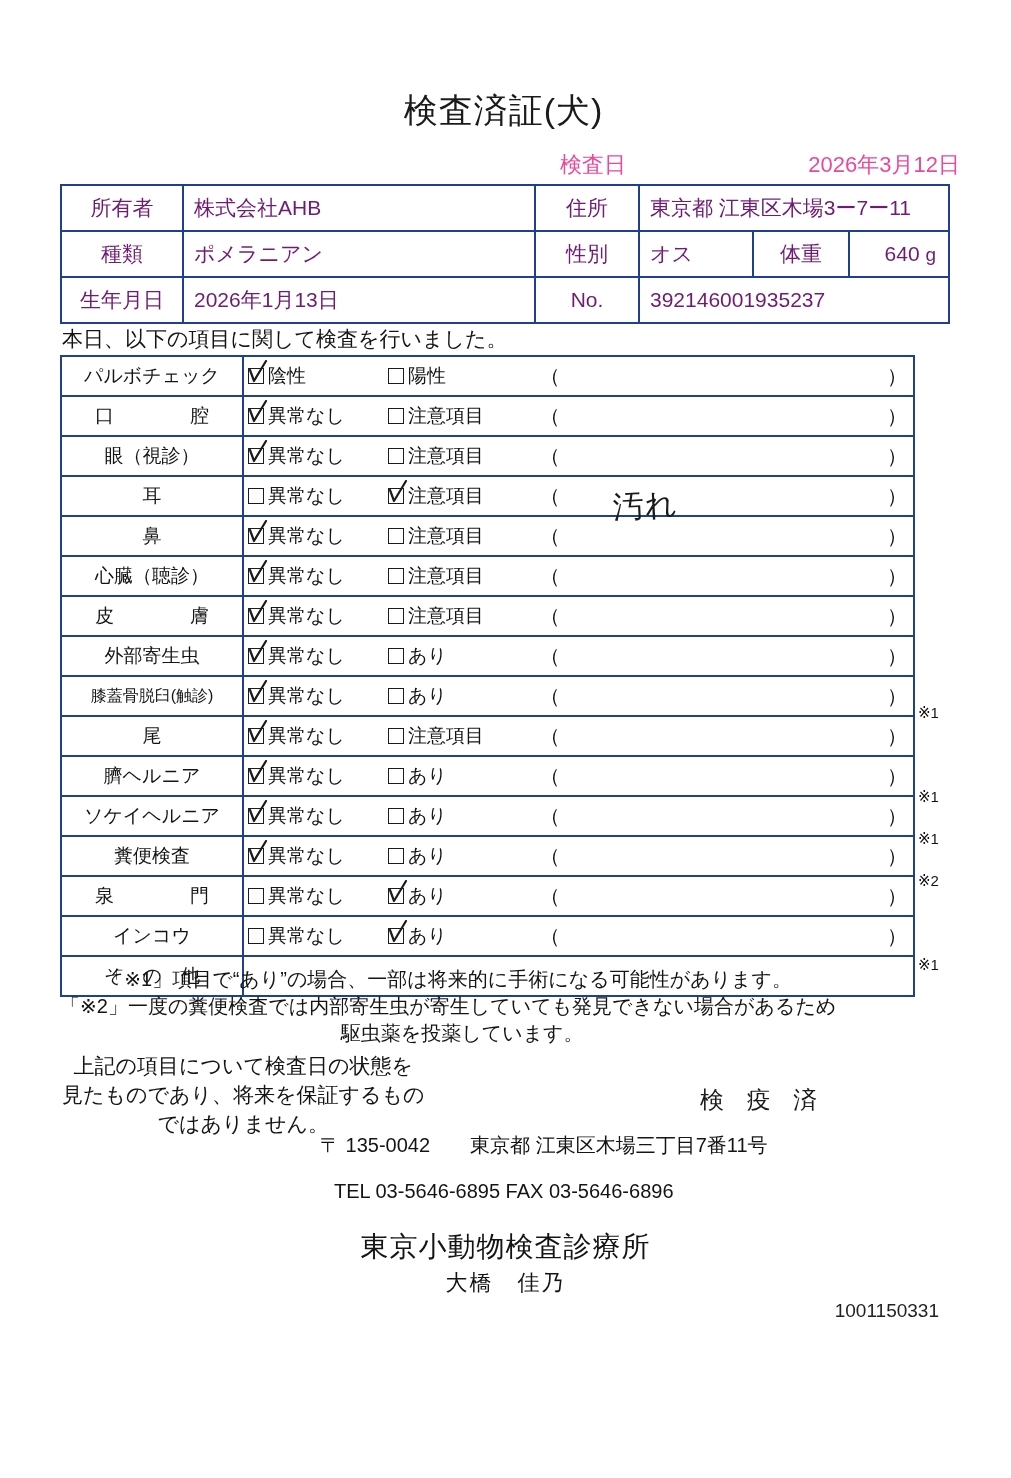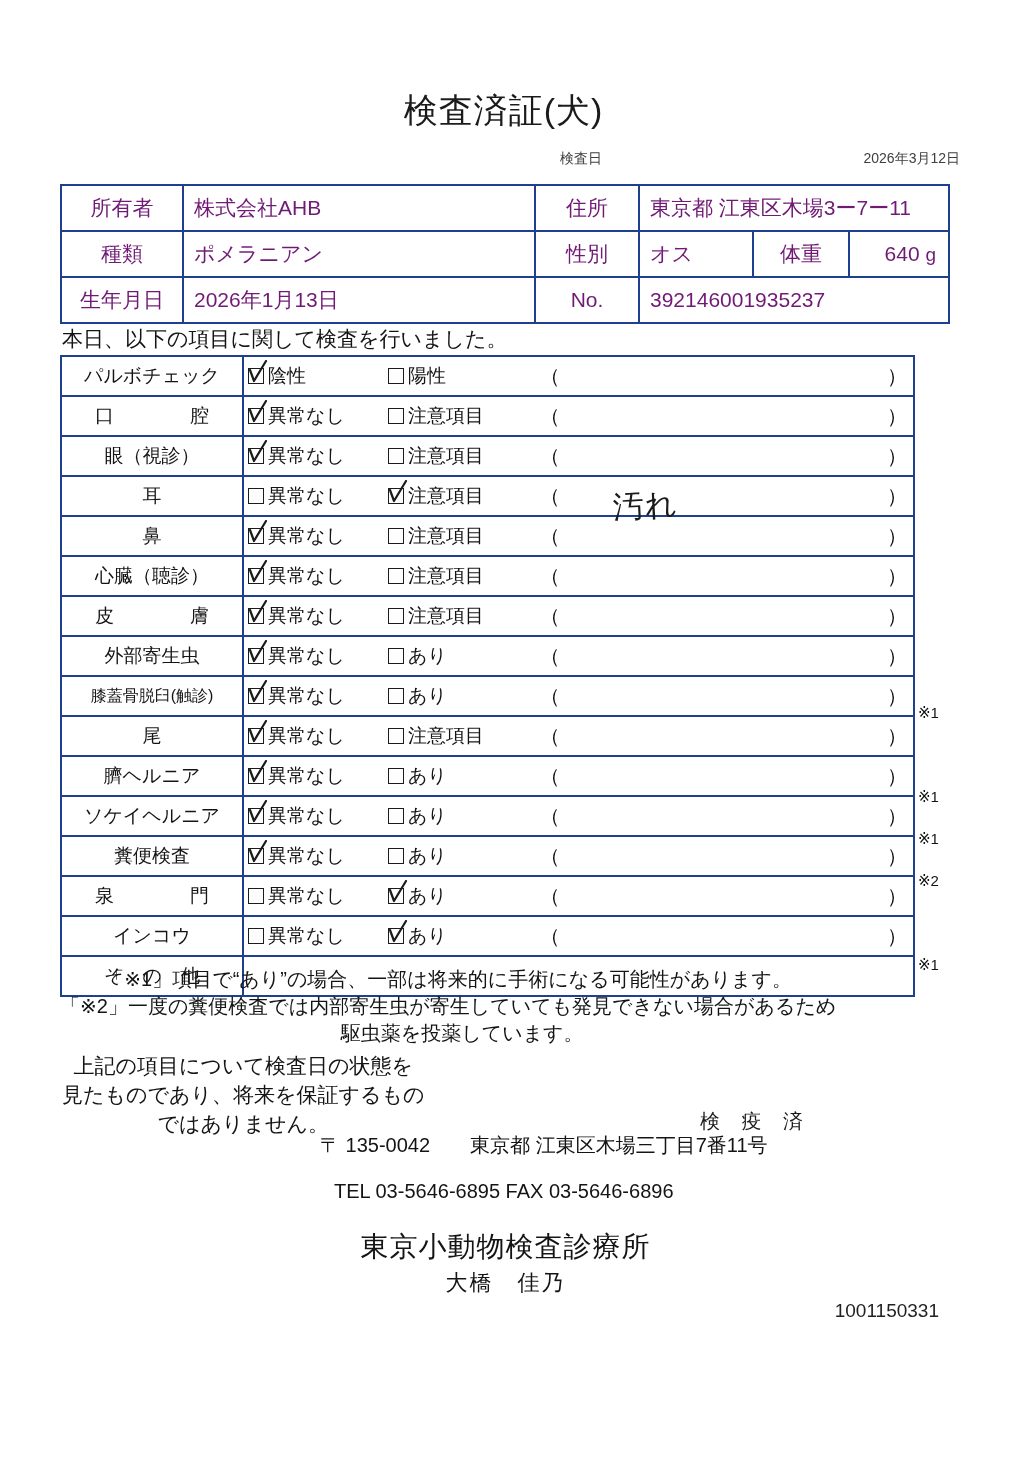--- a/index.html
+++ b/index.html
@@ -35,22 +35,22 @@
     color: #1b1b1b;
   }
 
   
   .examdate-row {
     position: absolute;
     top: 150px;
     left: 560px;
     width: 400px;
     height: 28px;
-    font-size: 14px;
-    color: #404040;
+    font-size: 22px;
+    color: #ec4899;
   }
   .examdate-label {
     position: absolute;
     left: 0;
     top: 0;
   }
   .examdate-value {
     position: absolute;
     right: 0;
     top: 0;
@@ -208,24 +208,23 @@
     font-size: 21px;
     line-height: 1.38;
     text-align: center;
   }
 
   
   .stamp {
     position: absolute;
     left: 700px;
     top: 1084px;
-    font-size: 20px;
+    font-size: 24px;
     letter-spacing: 8px;
     color: #1b1b1b;
-    margin-top: 24px;
   }
 
   
   .addr {
     position: absolute;
     left: 320px;
     top: 1132px;
     font-size: 20px;
     white-space: nowrap;
   }

